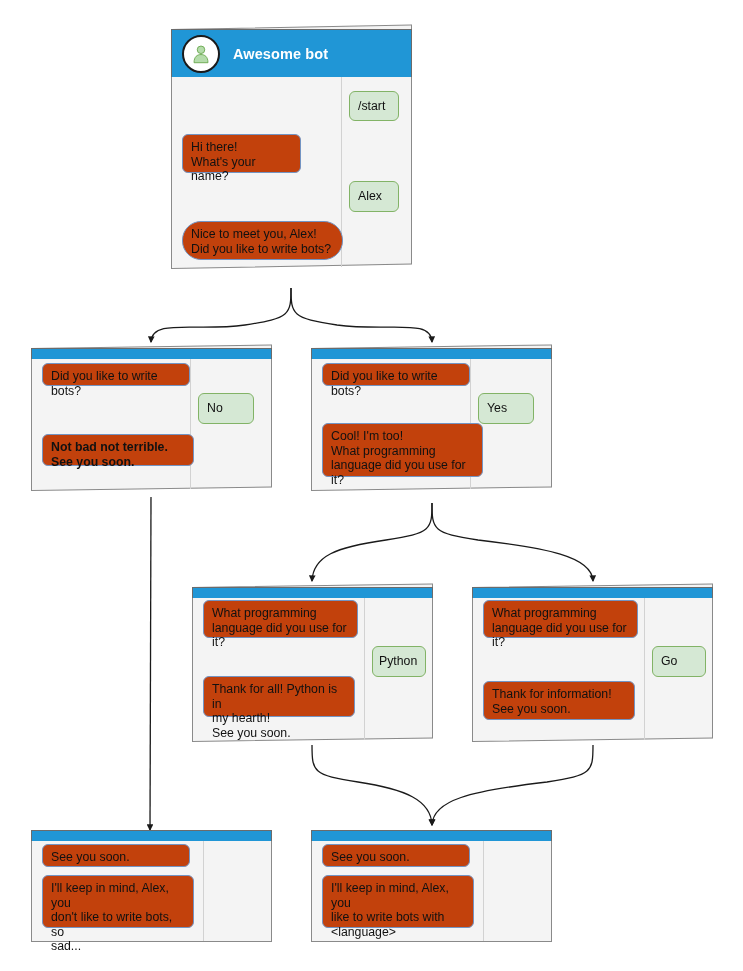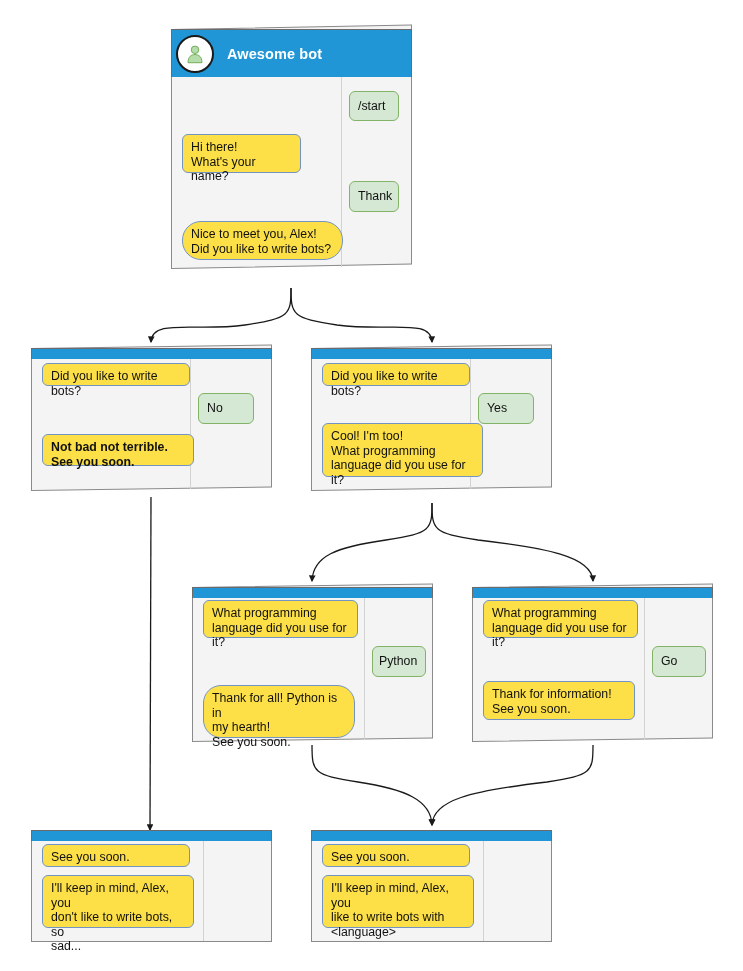--- a/index.html
+++ b/index.html
@@ -62,21 +62,21 @@
     left: 0;
     top: 0;
     width: 100%;
     background: #2096d6;
     box-sizing: border-box;
   }
   .card-header.tall {
     height: 48px;
     display: flex;
     align-items: center;
-    padding-left: 4px;
+    padding-left: 10px;
     border: 1px solid #6b6b6b;
     border-bottom: none;
   }
   .card-header.slim {
     height: 11px;
     border-left: 1px solid #6b6b6b;
     border-right: 1px solid #6b6b6b;
     border-top: 1px solid #6b6b6b;
   }
 
@@ -123,21 +123,21 @@
     border-radius: 6px;
     font-size: 12.3px;
     line-height: 14.6px;
     color: #111111;
     padding: 5px 8px 5px 8px;
     white-space: pre-line;
     border-width: 1px;
     border-style: solid;
   }
   .bubble.bot {
-    background: #fde047;
+    background: #c2410c;
     border-color: #7394c3;
     left: 11px;
   }
   .bubble.user {
     background: #d5e8d4;
     border-color: #82b366;
     display: flex;
     align-items: center;
   }
 </style>
@@ -192,21 +192,21 @@
         </div>
         <div class="bot-title">Awesome bot</div>
       </div>
 
       <div class="divider" style="left:170px; top:48px; bottom:2px;"></div>
 
       <div class="msgs">
         <div class="bubble user" style="left:178px; top:62px; width:50px; height:30px; justify-content:flex-start;">/start</div>
         <div class="bubble bot" style="top:105px; width:119px; height:39px;">Hi there!
 What's your name?</div>
-        <div class="bubble user" style="left:178px; top:152px; width:50px; height:31px; justify-content:flex-start;">Thank</div>
+        <div class="bubble user" style="left:178px; top:152px; width:50px; height:31px; justify-content:flex-start;">Alex</div>
         <div class="bubble bot" style="top:192px; width:161px; height:39px;border-radius:19px;">Nice to meet you, Alex!
 Did you like to write bots?</div>
       </div>
     </div>
   </div>
 
   <div class="card" style="left:31px; top:348px; width:241px; height:143px;">
     <div class="card-skew tilt-b"></div>
     <div class="card-body">
       <div class="card-header slim"></div>
@@ -237,21 +237,21 @@
 
   <div class="card" style="left:192px; top:587px; width:241px; height:155px;">
     <div class="card-skew tilt-b"></div>
     <div class="card-body">
       <div class="card-header slim"></div>
       <div class="divider" style="left:172px; top:11px; bottom:2px;"></div>
       <div class="msgs">
         <div class="bubble bot" style="top:13px; width:155px; height:38px;">What programming
 language did you use for it?</div>
         <div class="bubble user" style="left:180px; top:59px; width:54px; height:31px; justify-content:flex-start;padding-left:6px;">Python</div>
-        <div class="bubble bot" style="top:98px; width:152px; height:53px;border-radius:18px;">Thank for all! Python is in
+        <div class="bubble bot" style="top:89px; width:152px; height:41px;">Thank for all! Python is in
 my hearth!
 See you soon.</div>
       </div>
     </div>
   </div>
 
   <div class="card" style="left:472px; top:587px; width:241px; height:155px;">
     <div class="card-skew tilt-b"></div>
     <div class="card-body">
       <div class="card-header slim"></div>

